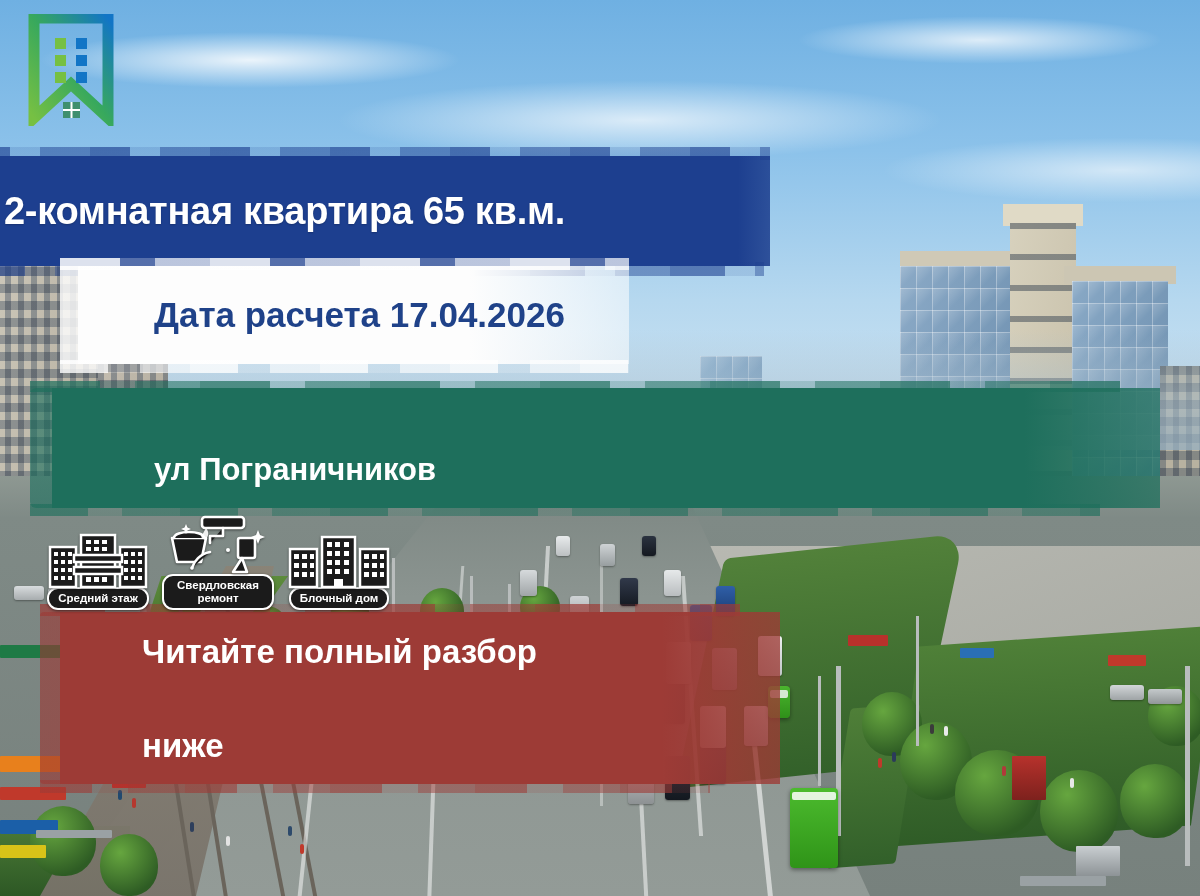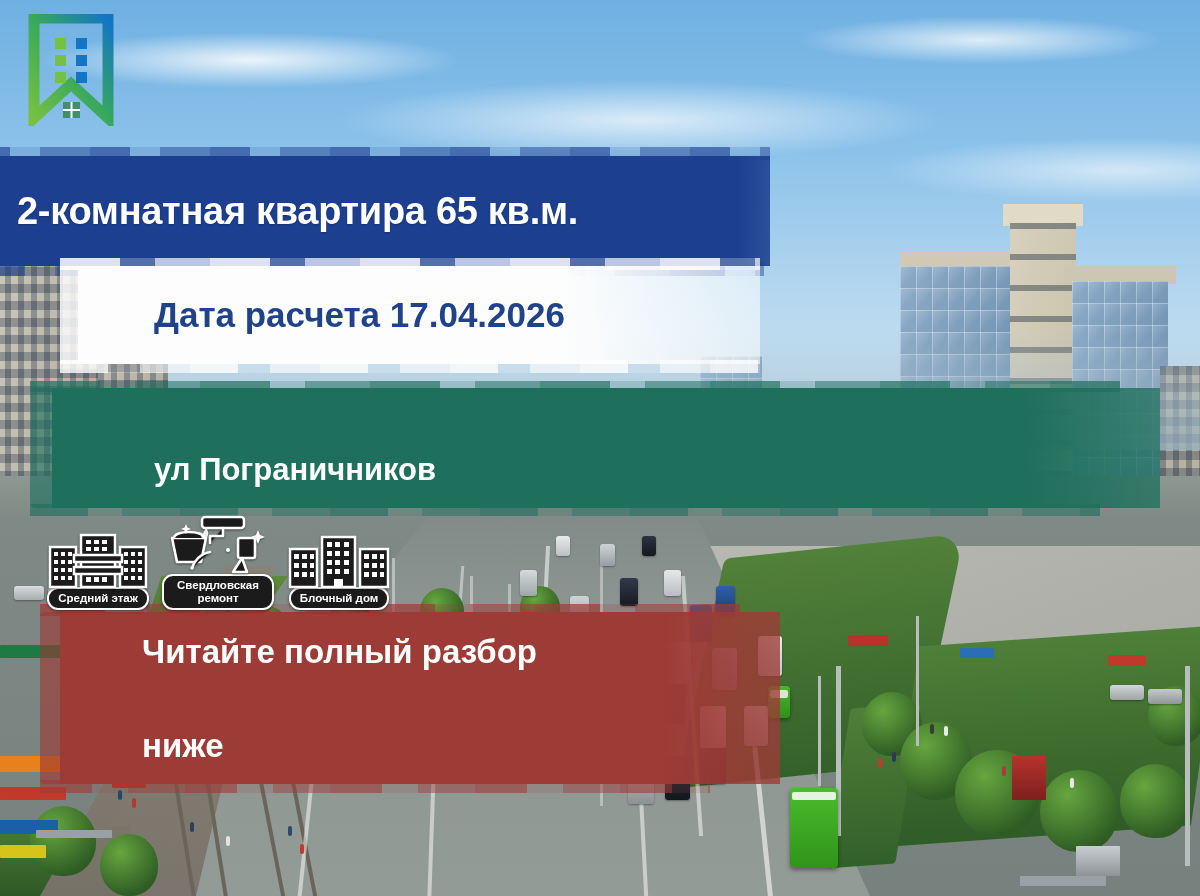--- a/index.html
+++ b/index.html
@@ -177,26 +177,25 @@
     content:""; position:absolute; left:0; right:0; top:-9px; height:13px;
     background:repeating-linear-gradient(90deg, rgba(29,63,143,.65) 0 40px, rgba(29,63,143,.15) 40px 70px, rgba(29,63,143,.5) 70px 120px);
   }
   #banner-title::after{
     content:""; position:absolute; left:0; right:6px; bottom:-10px; height:14px;
     background:repeating-linear-gradient(90deg, rgba(29,63,143,.6) 0 55px, rgba(29,63,143,.12) 55px 85px, rgba(29,63,143,.45) 85px 140px);
   }
   #banner-title .txt {
     color:#fff; font-size:38px; font-weight:700; letter-spacing:-.3px;
     text-shadow:0 1px 2px rgba(0,0,0,.22);
-    margin-left:13px;
   }
 
   
   #banner-date {
-    left:60px; top:266px; width:700px; height:98px;
+    left:60px; top:266px; width:569px; height:98px;
     background:linear-gradient(90deg, rgba(255,255,255,.82) 0 18px, #fdfdfd 18px 72%, rgba(255,255,255,.55) 100%);
   }
   #banner-date::before{
     content:""; position:absolute; left:0; right:0; top:-8px; height:12px;
     background:repeating-linear-gradient(90deg, rgba(255,255,255,.85) 0 60px, rgba(255,255,255,.25) 60px 95px, rgba(255,255,255,.7) 95px 150px);
   }
   #banner-date::after{
     content:""; position:absolute; left:0; right:0; bottom:-9px; height:13px;
     background:repeating-linear-gradient(90deg, rgba(255,255,255,.8) 0 48px, rgba(255,255,255,.2) 48px 80px, rgba(255,255,255,.65) 80px 130px);
   }

